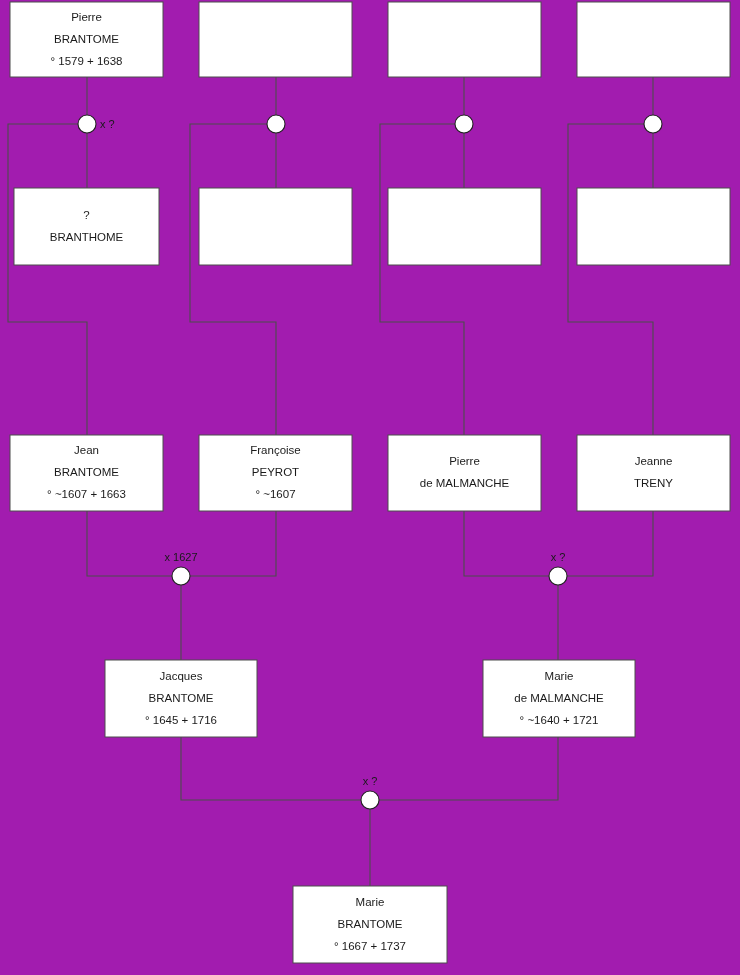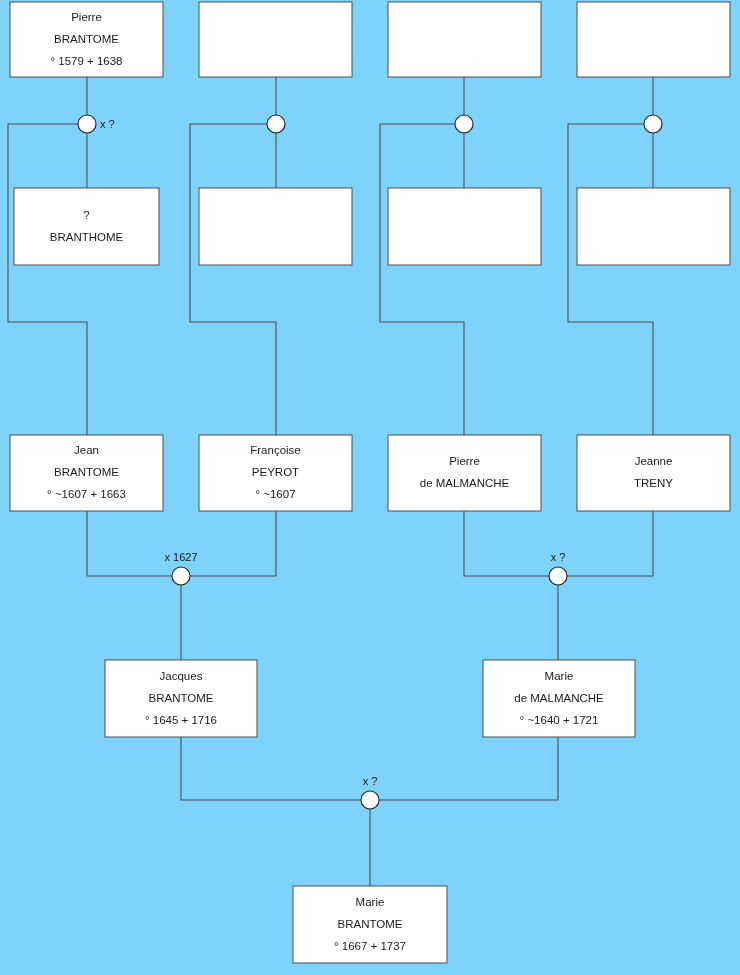--- a/index.html
+++ b/index.html
@@ -11,21 +11,21 @@
   body {
     font-family: "Liberation Sans", sans-serif;
     width: 740px;
     height: 975px;
     overflow: hidden;
   }
   #chart-root {
     position: relative;
     width: 740px;
     height: 975px;
-    background: #7dd3fc;
+    background: #a21caf;
   }
   svg#tree-svg {
     position: absolute;
     top: 0;
     left: 0;
     width: 740px;
     height: 975px;
     display: block;
   }
   .person-box {

